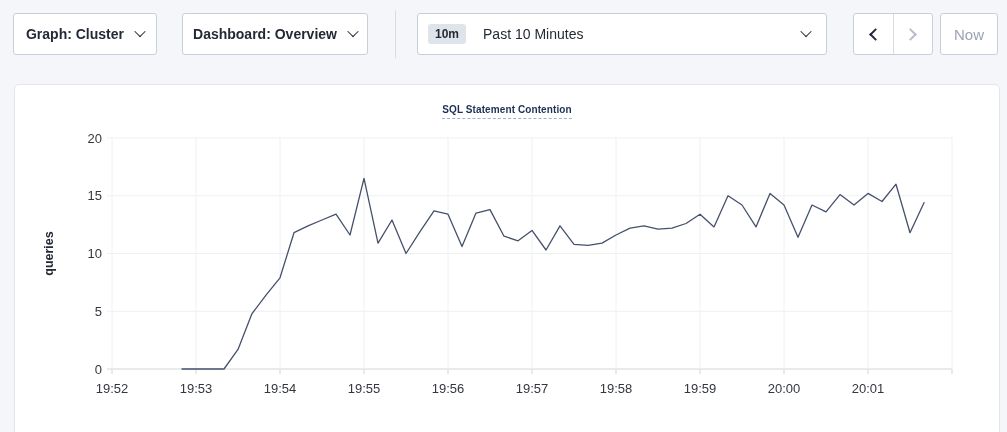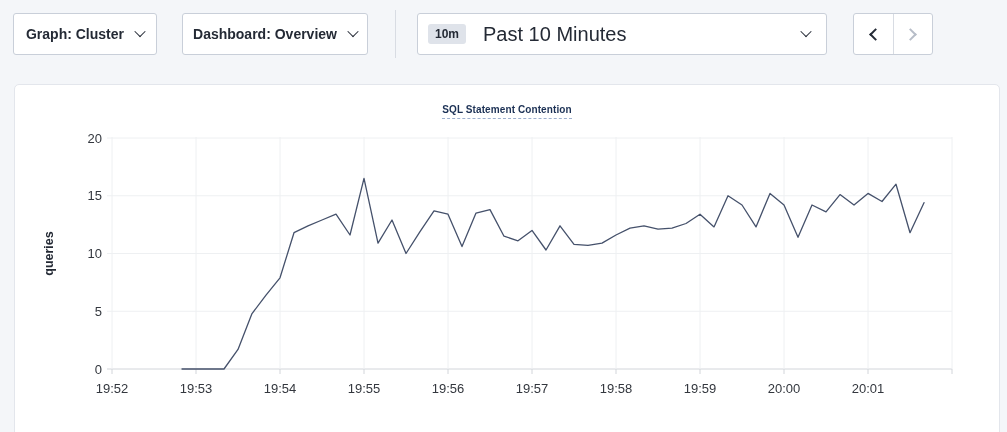--- a/index.html
+++ b/index.html
@@ -26,21 +26,21 @@
 
   .timebox {
     position:absolute; left:417px; top:13px; width:410px; height:42px;
     background:#fff; border:1px solid #c9cfd9; border-radius:3px;
     display:flex; align-items:center; padding:0 16px 0 10px; cursor:pointer;
   }
   .timebadge {
     background:#dfe3ea; color:#242a35; font-size:12px; font-weight:700;
     border-radius:3px; padding:4px 7px; line-height:1;
   }
-  .timelabel { margin-left:17px; font-size:20px; font-weight:400; color:#242a35; }
+  .timelabel { margin-left:17px; font-size:14px; font-weight:400; color:#242a35; }
   .timebox .chev-down { margin-left:auto; }
 
   .arrowgroup {
     position:absolute; left:853px; top:13px; width:80px; height:42px;
     background:#fff; border:1px solid #c9cfd9; border-radius:3px; display:flex;
   }
   .arrowcell { flex:1; display:flex; align-items:center; justify-content:center; cursor:pointer; }
   .arrowcell + .arrowcell { border-left:1px solid #d8dce3; }
   .chev-left {
     width:9px; height:9px; border-left:2px solid #242a35; border-bottom:2px solid #242a35;
@@ -83,20 +83,23 @@
     <span class="chev-down"></span>
   </div>
   <div class="arrowgroup">
     <div class="arrowcell">
       <span class="chev-left"></span>
     </div>
     <div class="arrowcell">
       <span class="chev-right"></span>
     </div>
   </div>
+  <div class="btn btn-now">
+    <span>Now</span>
+  </div>
 </div>
 
 <div class="panel">
   <div class="panel-title-row">
     <span class="panel-title">SQL Statement Contention</span>
   </div>
   <svg width="984" height="320" viewBox="0 0 984 320" xmlns="http://www.w3.org/2000/svg">
       <line x1="92" y1="248" x2="937" y2="248" stroke="#d2d5da" stroke-width="1"></line>
       <text x="87" y="252.5" text-anchor="end" font-size="13" fill="#33373e">0</text>
       <line x1="92" y1="190.25" x2="937" y2="190.25" stroke="#eef0f2" stroke-width="1"></line>

